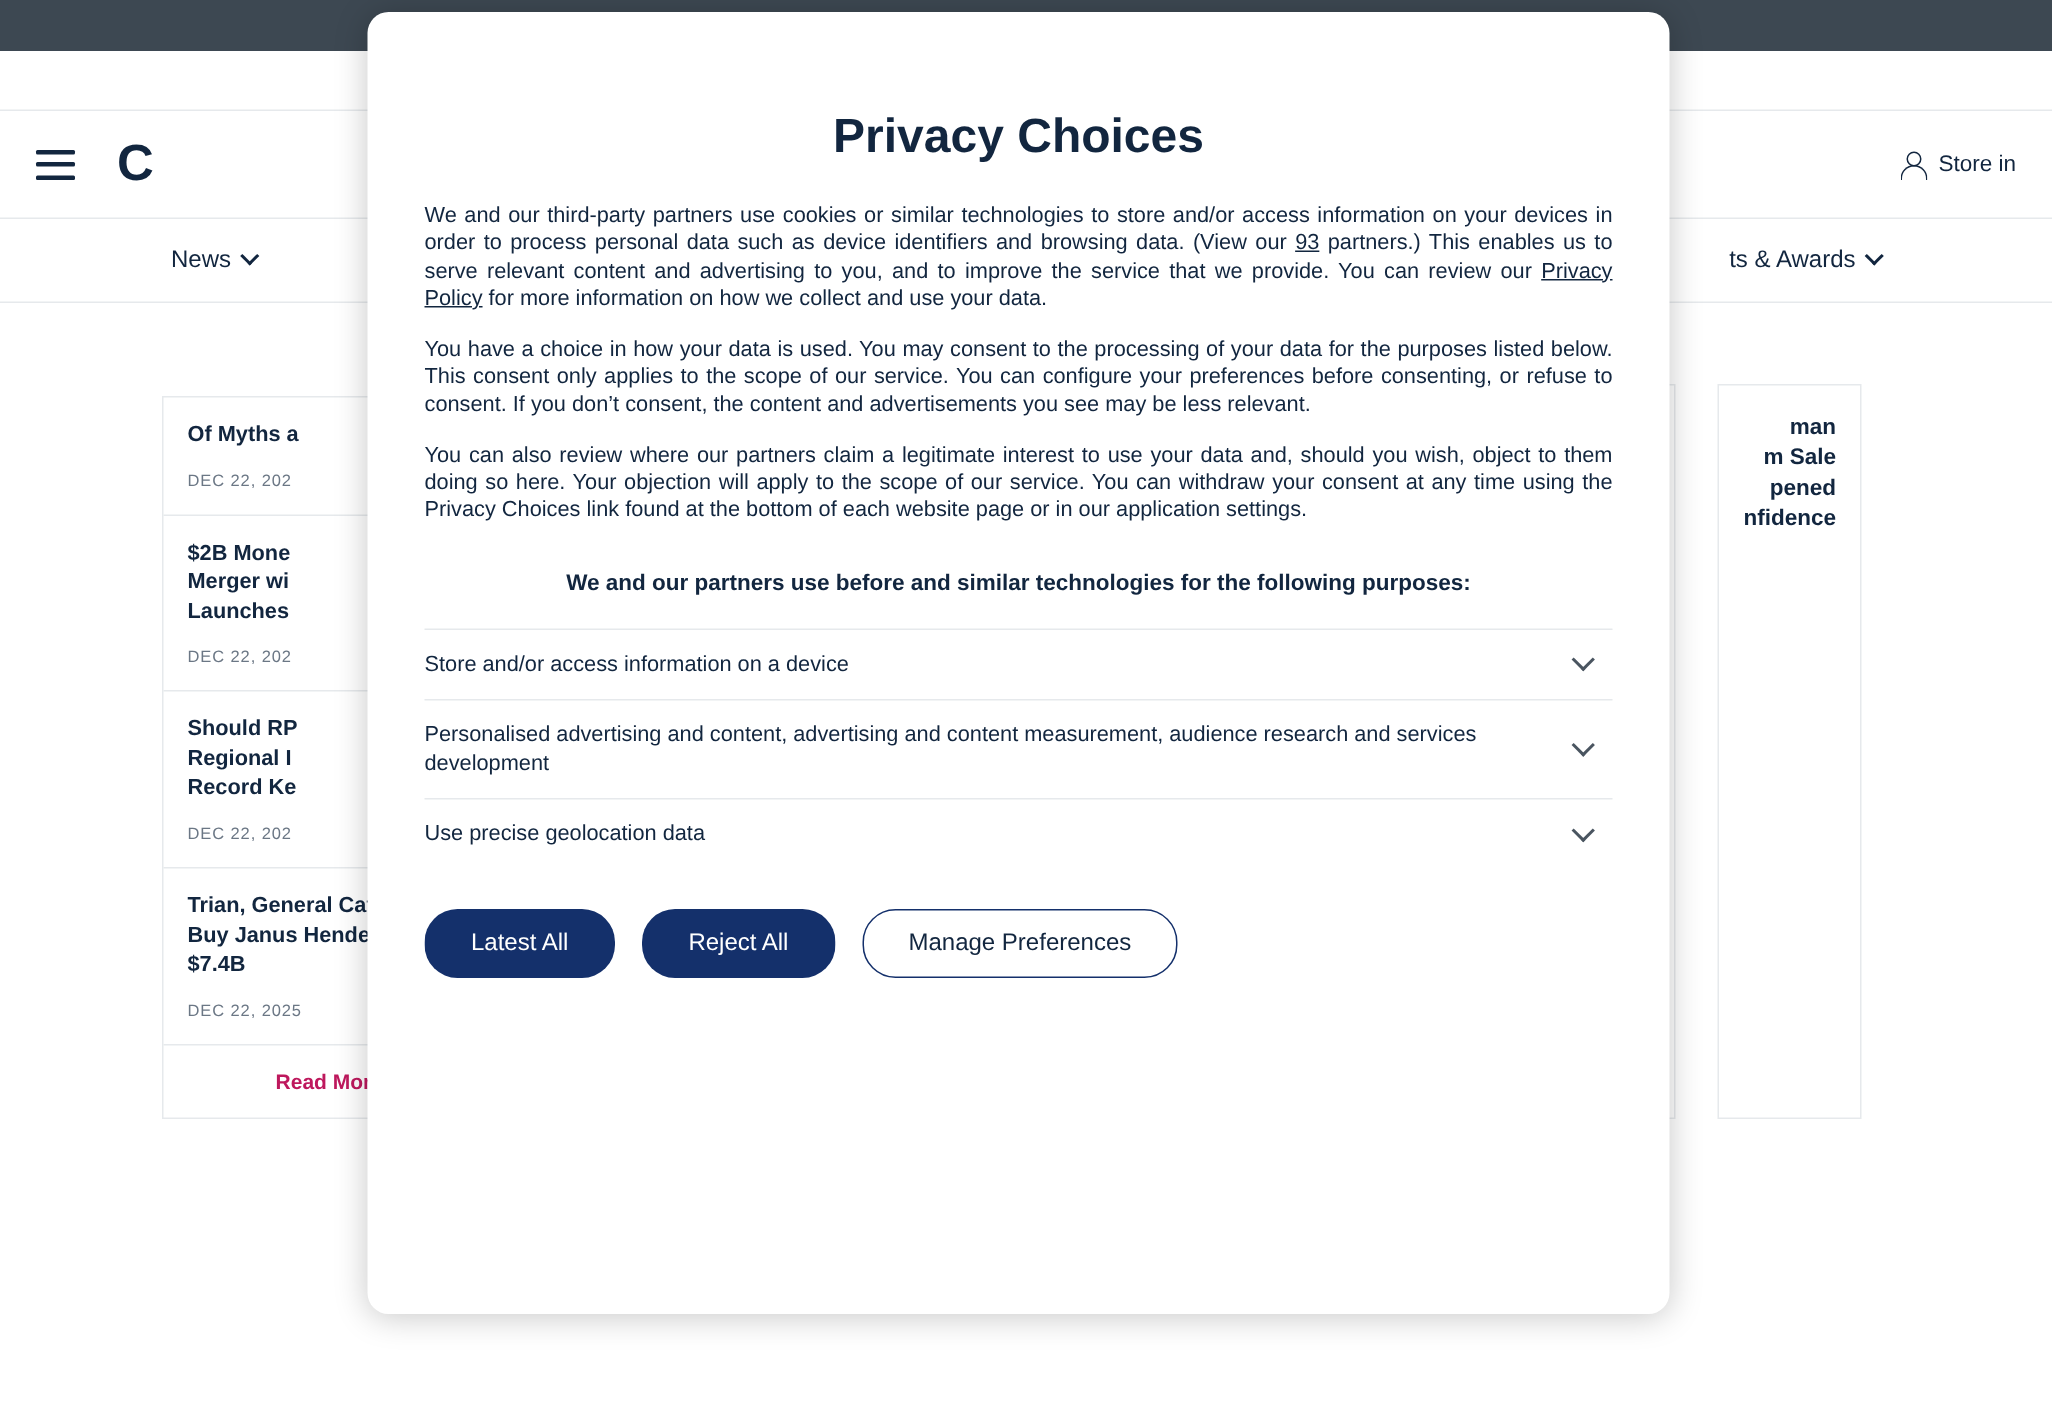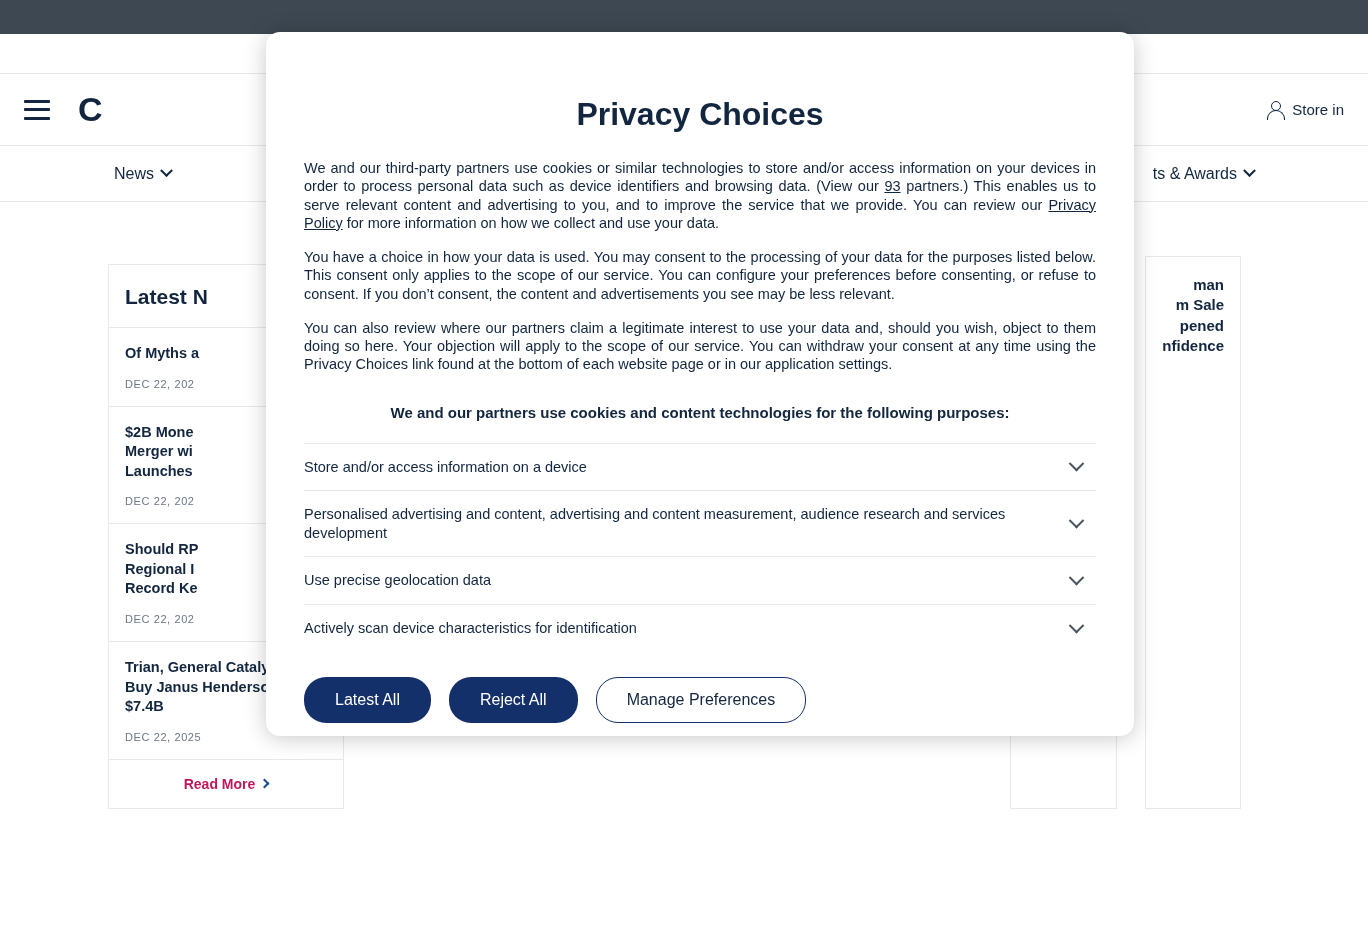--- a/index.html
+++ b/index.html
@@ -177,28 +177,27 @@
     text-align: right;
   }
 
   
   #overlay {
     position: absolute; inset: 0;
     background: rgba(255,255,255,0.0);
   }
   .modal {
     position: absolute;
-    left: 266px; top: 8px;
-    width: 868px; height: 704px;
+    left: 245px; top: 8px;
+    width: 868px; height: 868px;
     background: #ffffff;
     border-radius: 14px;
     box-shadow: 0 2px 22px rgba(0,0,0,0.22);
     padding: 36px 38px 0 38px;
     overflow: hidden;
-    margin-top: 24px;
   }
   .modal h1 {
     margin: 28px 0 26px 0;
     text-align: center;
     font-size: 32px;
     font-weight: bold;
     color: #12263f;
   }
   .modal p {
     margin: 0 0 16px 0;
@@ -289,21 +288,20 @@
       <div class="nav-item">
         <span>ts &amp; Awards</span>
         <span class="caret"></span>
       </div>
     </div>
   </div>
 
   <div class="content">
 
     <div class="latest-card">
-      <div class="latest-title">Latest N</div>
 
       <div class="latest-item">
         <div class="latest-item-title">Of Myths a</div>
         <div class="latest-item-date">DEC 22, 202</div>
       </div>
       <div class="latest-item">
         <div class="latest-item-title" style="white-space:pre-line">$2B Mone
 Merger wi
 Launches</div>
         <div class="latest-item-date">DEC 22, 202</div>
@@ -356,36 +354,32 @@
   <div class="modal">
 
     <h1>Privacy Choices</h1>
 
     <p>We and our third-party partners use cookies or similar technologies to store and/or access information on your devices in order to process personal data such as device identifiers and browsing data. (View our <a class="inline-link">93</a> partners.) This enables us to serve relevant content and advertising to you, and to improve the service that we provide. You can review our <a class="inline-link">Privacy Policy</a> for more information on how we collect and use your data.</p>
 
     <p>You have a choice in how your data is used. You may consent to the processing of your data for the purposes listed below. This consent only applies to the scope of our service. You can configure your preferences before consenting, or refuse to consent. If you don’t consent, the content and advertisements you see may be less relevant.</p>
 
     <p>You can also review where our partners claim a legitimate interest to use your data and, should you wish, object to them doing so here. Your objection will apply to the scope of our service. You can withdraw your consent at any time using the Privacy Choices link found at the bottom of each website page or in our application settings.</p>
 
-    <div class="purposes-title">We and our partners use cookies and content technologies for the following purposes:</div>
+    <div class="purposes-title">We and our partners use before and similar technologies for the following purposes:</div>
 
     <div class="purpose-row">
       <div class="purpose-label">Store and/or access information on a device</div>
       <div class="chev-down"></div>
     </div>
     <div class="purpose-row">
       <div class="purpose-label">Personalised advertising and content, advertising and content measurement, audience research and services development</div>
       <div class="chev-down"></div>
     </div>
     <div class="purpose-row">
       <div class="purpose-label">Use precise geolocation data</div>
-      <div class="chev-down"></div>
-    </div>
-    <div class="purpose-row">
-      <div class="purpose-label">Actively scan device characteristics for identification</div>
       <div class="chev-down"></div>
     </div>
 
     <div class="modal-actions">
       <button class="btn btn-primary">Latest All</button>
       <button class="btn btn-secondary">Reject All</button>
       <button class="btn btn-outline">Manage Preferences</button>
     </div>
 
   </div>

